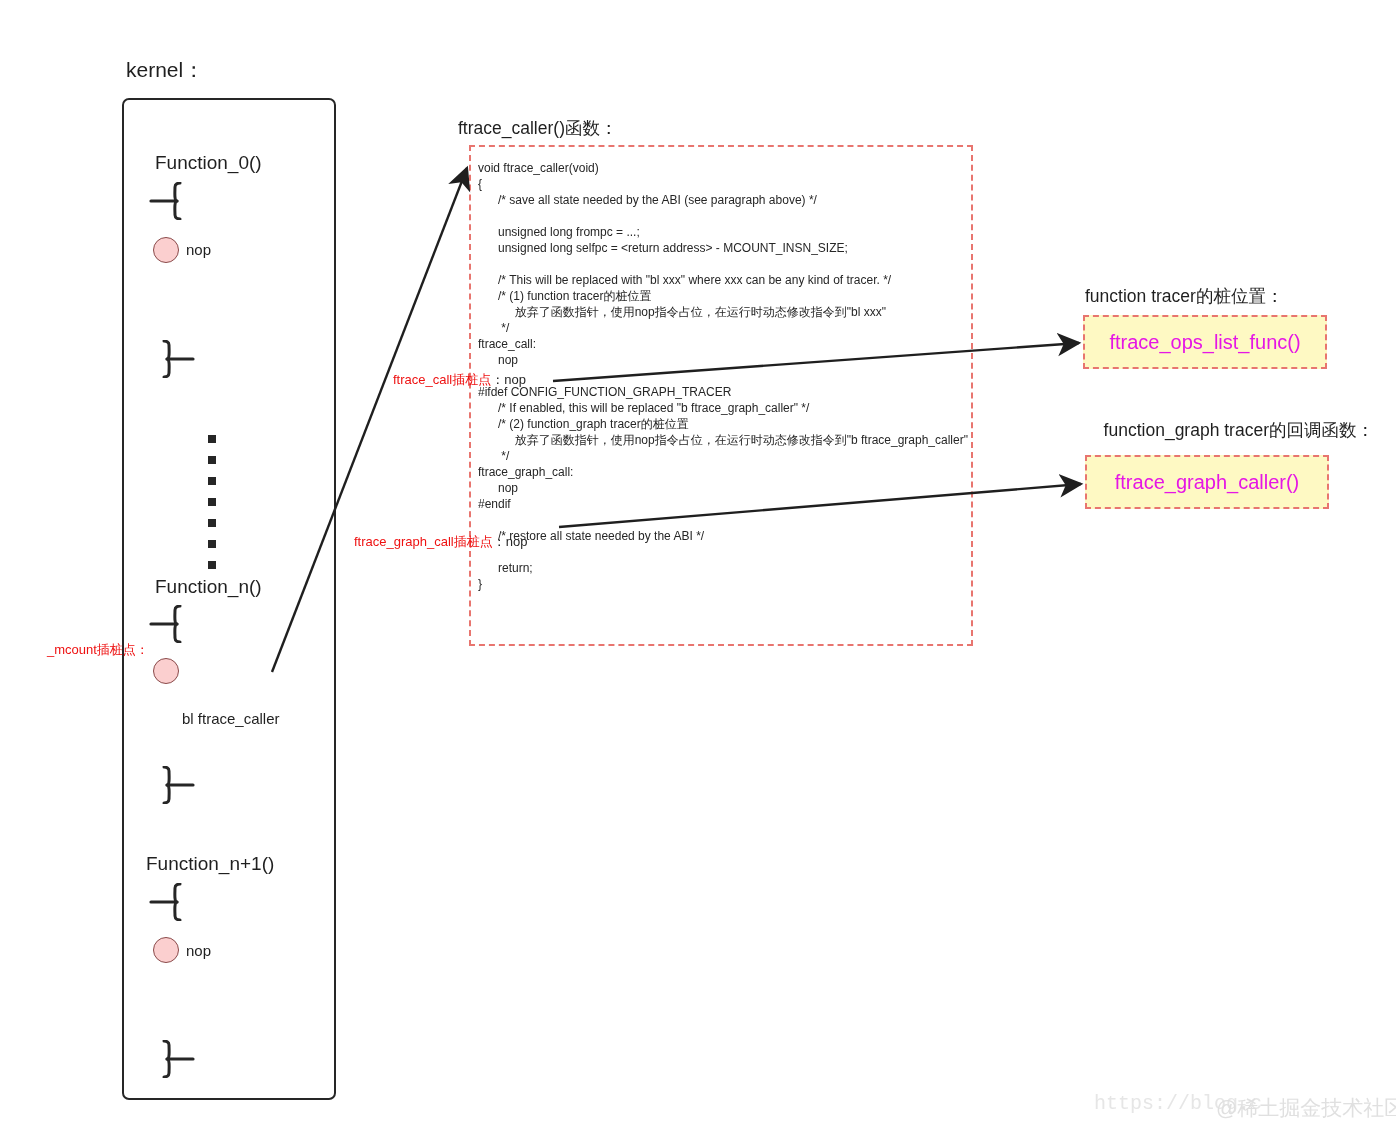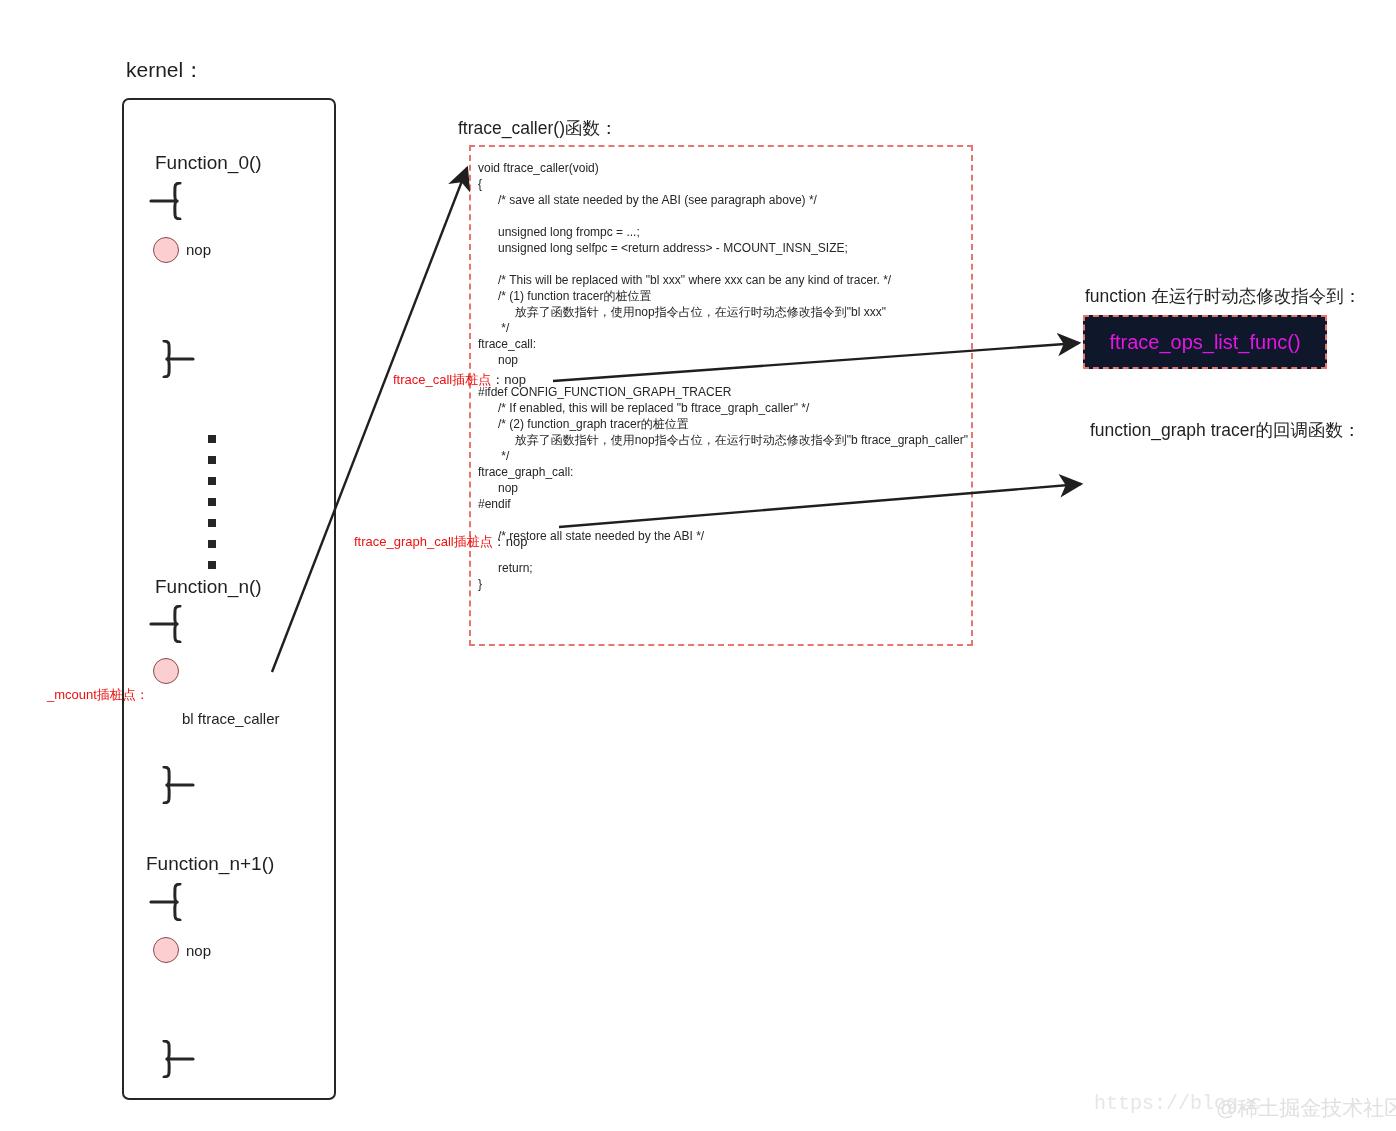--- a/index.html
+++ b/index.html
@@ -27,21 +27,21 @@
     white-space: nowrap;
   }
   .heading-sm {
     font-size: 17.5px;
     color: #1f1f1f;
     white-space: nowrap;
   }
   .heading-center {
     font-size: 17.5px;
     color: #1f1f1f;
-    text-align: left;
+    text-align: right;
     line-height: 1.25;
   }
 
   
   #kernel-box {
     left: 122px;
     top: 98px;
     width: 214px;
     height: 1002px;
     border: 2.5px solid #262626;
@@ -113,21 +113,21 @@
     font-size: 13px;
     color: #ee1111;
     white-space: nowrap;
   }
   .red-anno .plain { color: #262626; }
 
   
   .cb-box {
     border: 2px dashed #e8756f;
     box-sizing: border-box;
-    background: #0f172a;
+    background: #fef9c3;
     display: flex;
     align-items: center;
     justify-content: center;
   }
   .cb-text {
     font-size: 20px;
     color: #e516e5;
     white-space: nowrap;
   }
 
@@ -198,21 +198,21 @@
   <div class="abs fn-label" style="left:155px; top:576px;">Function_n()</div>
 
   <div class="abs" style="left:148px; top:605px;">
     <svg class="tee" width="46" height="38" viewBox="0 0 46 38">
       <path d="M3 19 L27 19" stroke="#262626" stroke-width="3.2" fill="none" stroke-linecap="round"></path>
       <path d="M29 19 C26 19 27 9 27 5 C27 2 30 1 32 1" stroke="#262626" stroke-width="3" fill="none" stroke-linecap="round"></path>
       <path d="M29 19 C26 19 27 29 27 33 C27 36 30 37 32 37" stroke="#262626" stroke-width="3" fill="none" stroke-linecap="round"></path>
     </svg>
   </div>
 
-  <div class="abs red-anno" style="left:47px; top:686px;"><span>_mcount插桩点：</span></div>
+  <div class="abs red-anno" style="left:47px; top:641px;"><span>_mcount插桩点：</span></div>
 
   <div class="abs nop-dot" style="left:153px; top:658px;"></div>
   <div class="abs inst-text" style="left:182px; top:664px;">bl ftrace_caller</div>
 
   <div class="abs" style="left:150px; top:766px;">
     <svg class="tee" width="46" height="38" viewBox="0 0 46 38">
       <path d="M19 19 L43 19" stroke="#262626" stroke-width="3.2" fill="none" stroke-linecap="round"></path>
       <path d="M17 19 C20 19 19 9 19 5 C19 2 16 1 14 1" stroke="#262626" stroke-width="3" fill="none" stroke-linecap="round"></path>
       <path d="M17 19 C20 19 19 29 19 33 C19 36 16 37 14 37" stroke="#262626" stroke-width="3" fill="none" stroke-linecap="round"></path>
     </svg>
@@ -272,28 +272,31 @@
 }</div>
 
   <div class="abs red-anno" style="left:393px; top:371px;">
     <span>ftrace_call插桩点</span><span class="plain">：</span><span class="plain">nop</span>
   </div>
 
   <div class="abs red-anno" style="left:354px; top:533px;">
     <span>ftrace_graph_call插桩点</span><span class="plain">：</span><span class="plain">nop</span>
   </div>
 
-  <div class="abs heading-sm" style="left:1085px; top:284px;">function 在运行时动态修改指令到：</div>
+  <div class="abs heading-sm" style="left:1085px; top:284px;">function tracer的桩位置：</div>
 
   <div class="abs cb-box" style="left:1083px; top:315px; width:244px; height:54px;">
     <span class="cb-text">ftrace_ops_list_func()</span>
   </div>
 
   <div class="abs heading-center" style="left:1090px; top:420px; width:284px;">function_graph tracer的回调函数：</div>
 
+  <div class="abs cb-box" style="left:1085px; top:455px; width:244px; height:54px;">
+    <span class="cb-text">ftrace_graph_caller()</span>
+  </div>
 
   <svg class="abs" id="arrows" viewBox="0 0 1396 1131">
     <defs>
       <marker id="ah" markerWidth="11" markerHeight="11" refX="9" refY="5.5" orient="auto" markerUnits="strokeWidth">
         <path d="M0,0.6 L10,5.5 L0,10.4 L2.6,5.5 Z" fill="#1f1f1f"></path>
       </marker>
     </defs>
 
     <line x1="272" y1="672" x2="467" y2="168" stroke="#1f1f1f" stroke-width="2.4" marker-end="url(#ah)"></line>
 

